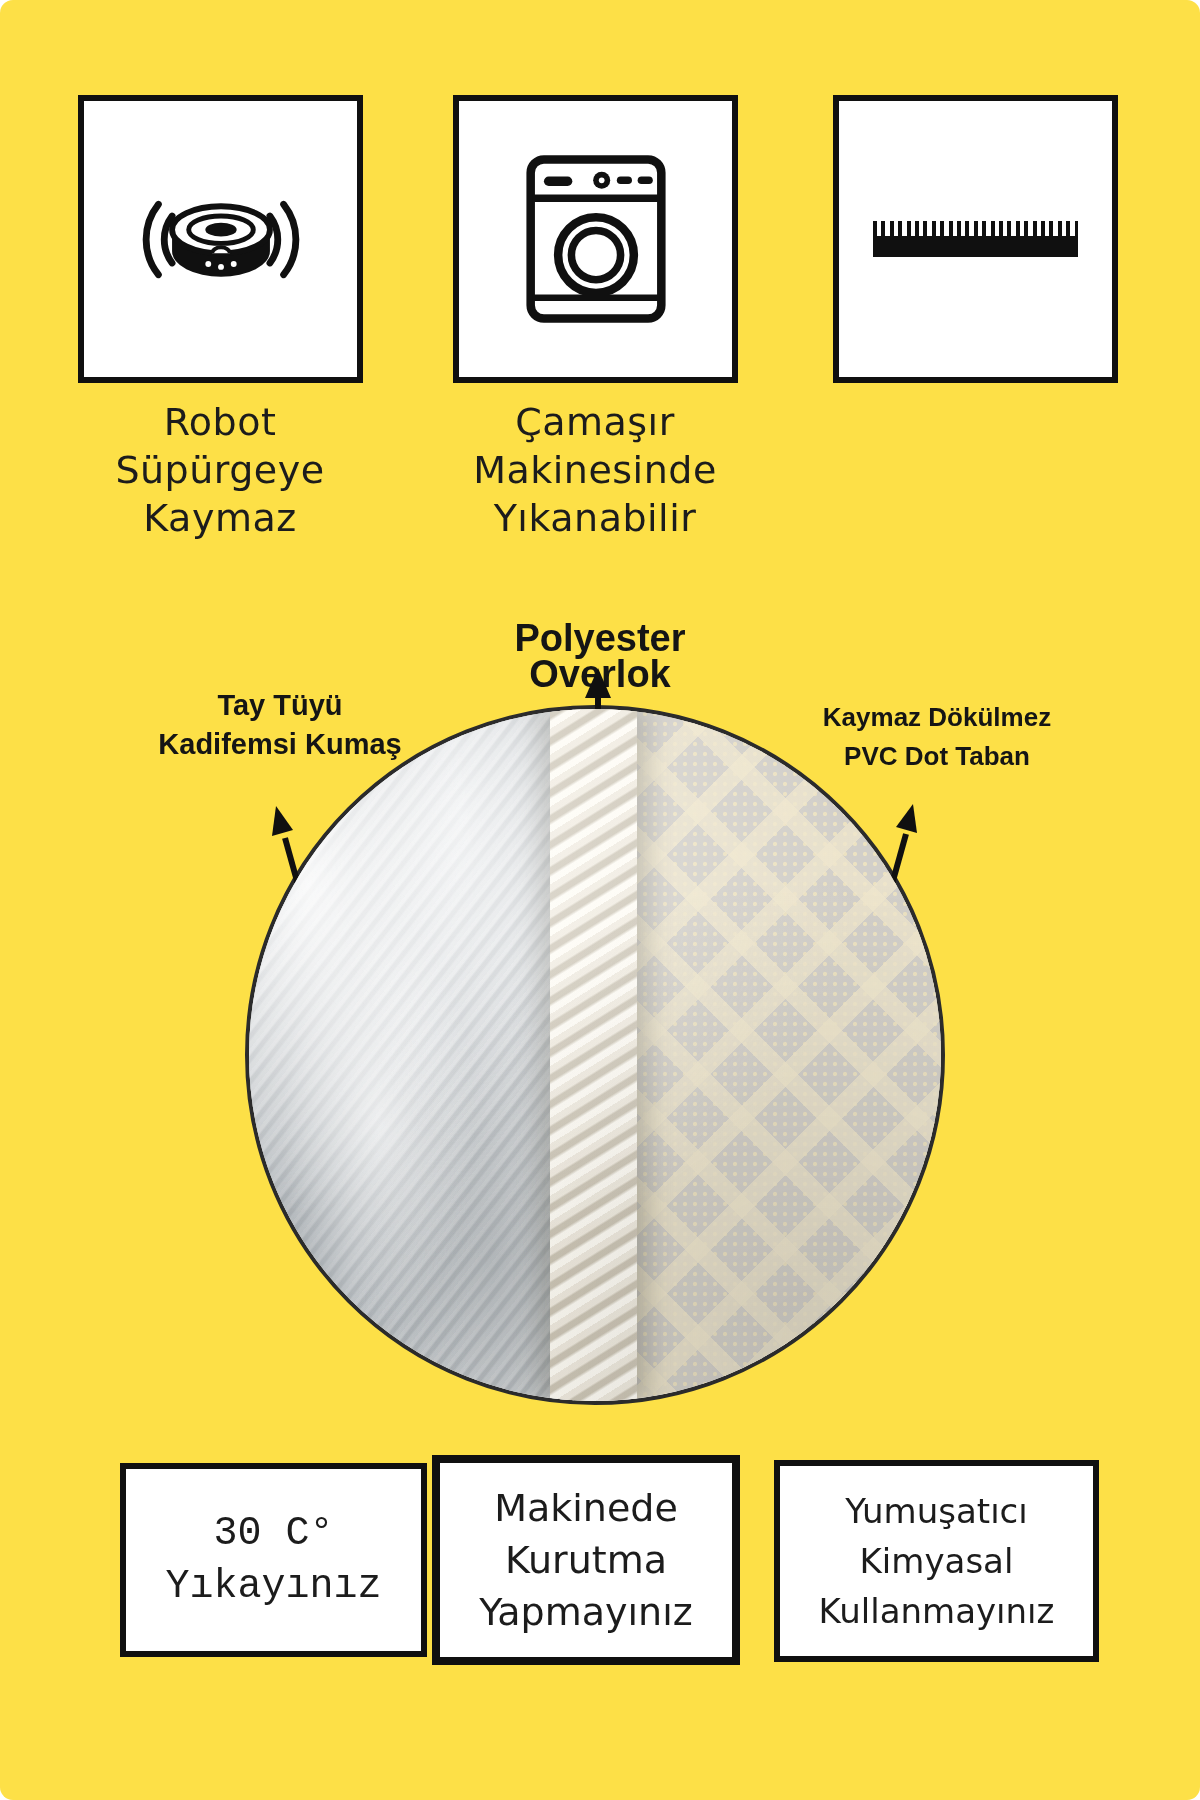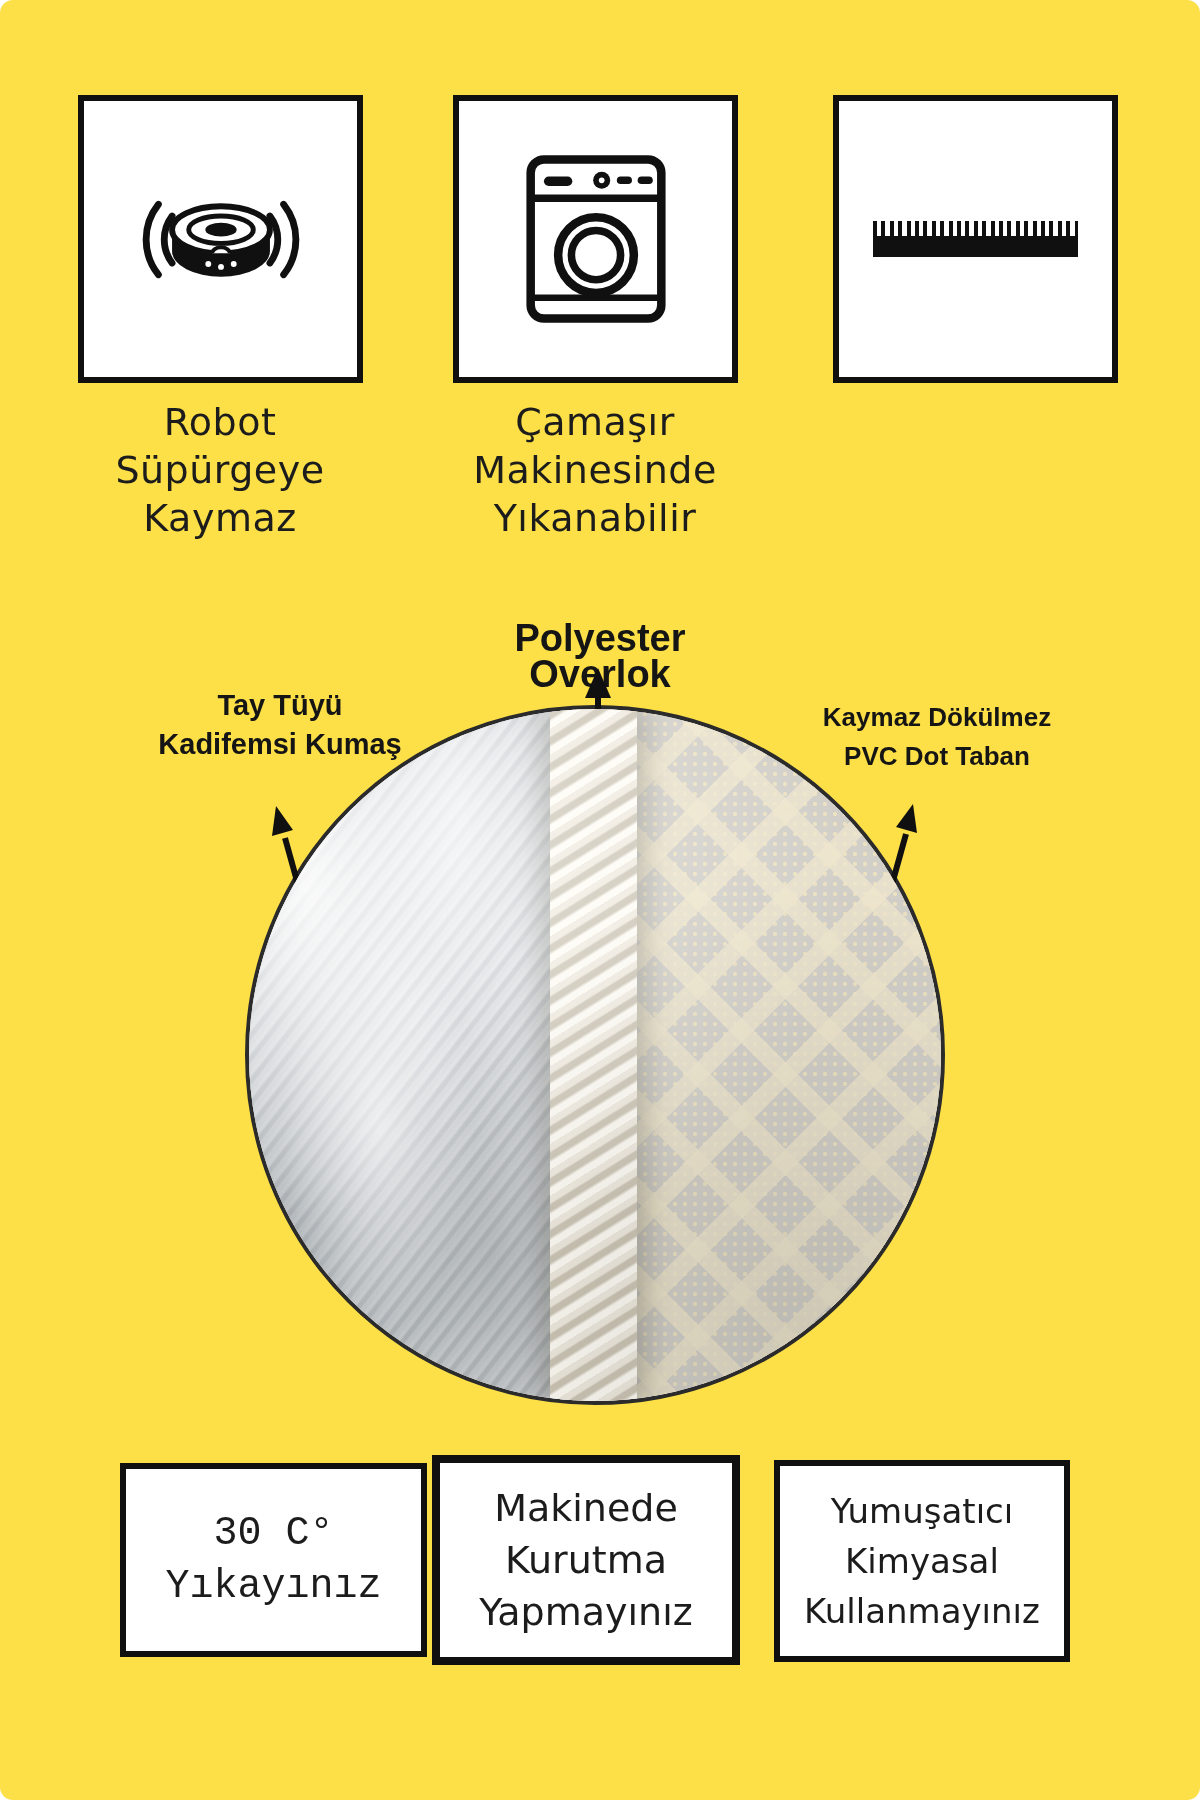--- a/index.html
+++ b/index.html
@@ -77,21 +77,21 @@
       radial-gradient(circle at 82% 92%, rgba(85,84,78,.18), rgba(0,0,0,0) 55%);
   }
   
   .care{
     position:absolute;background:#fff;border:6px solid #101010;box-sizing:border-box;
     display:flex;align-items:center;justify-content:center;text-align:center;
     font-family:"DejaVu Sans",sans-serif;color:#1c1c1c;
   }
   #care1{left:120px;top:1463px;width:307px;height:194px;font-size:40px;line-height:53px;font-family:Liberation Mono, monospace;}
   #care2{left:432px;top:1455px;width:308px;height:210px;font-size:38px;line-height:52px;border-width:8px;}
-  #care3{left:774px;top:1460px;width:296px;height:202px;font-size:34px;line-height:50px;}
+  #care3{left:774px;top:1460px;width:325px;height:202px;font-size:34px;line-height:50px;}
   .care span{display:block;}
 </style>
 </head>
 <body>
 
 <div class="canvas">
 
   <div class="sq" id="sq1">
     <svg width="196" height="137" viewBox="0 0 200 140">
       <g stroke="#101010" stroke-width="7" fill="none" stroke-linecap="round">

